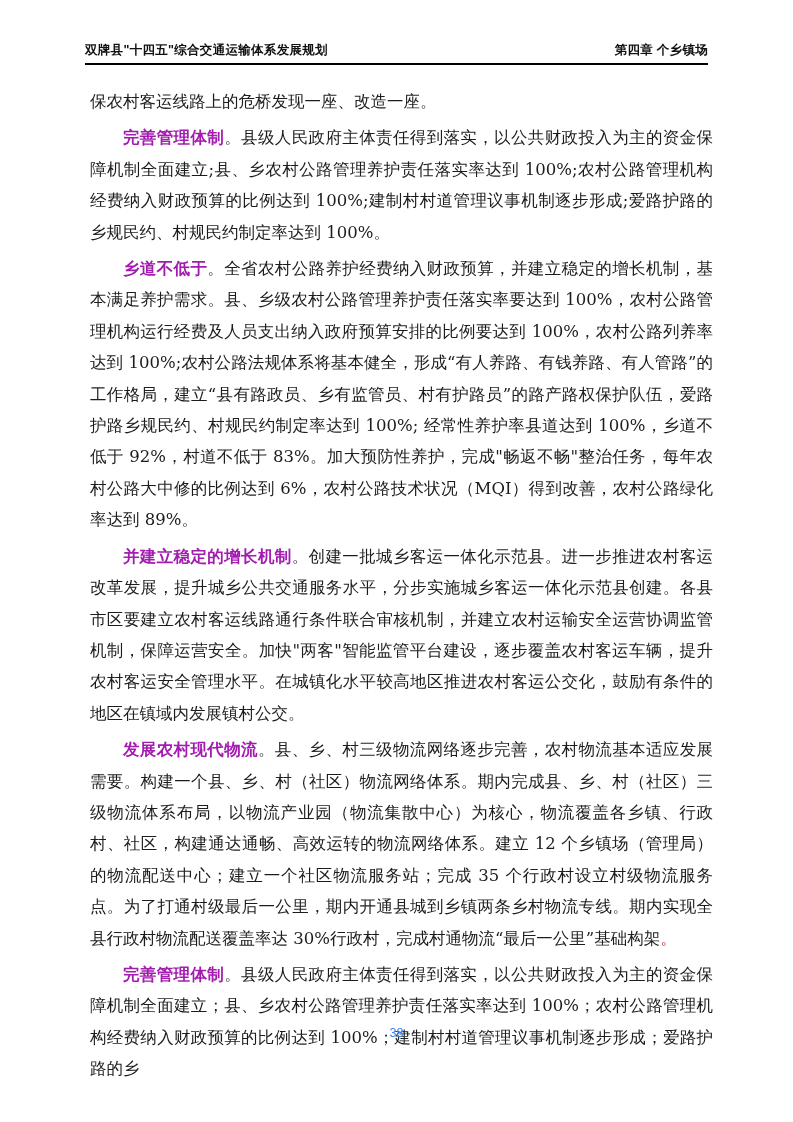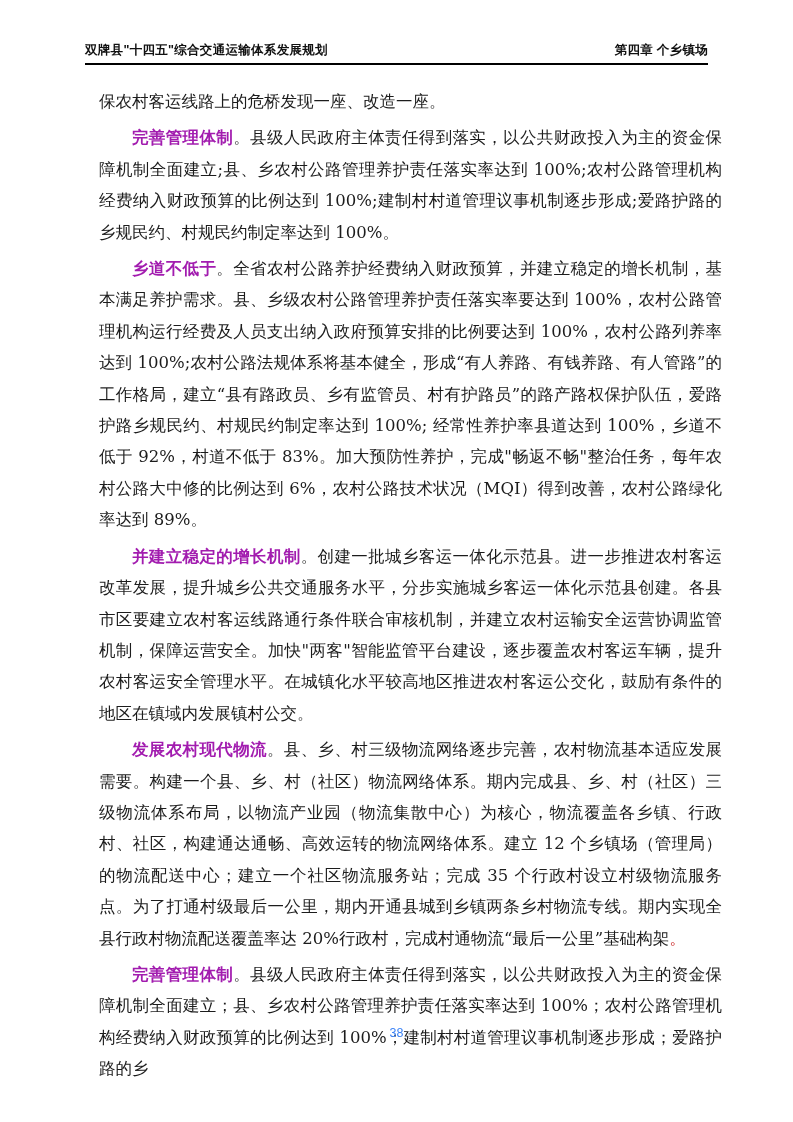--- a/index.html
+++ b/index.html
@@ -30,21 +30,21 @@
     position: absolute;
     top: 63px;
     left: 85px;
     width: 623px;
     height: 0;
     border-top: 2px solid #000000;
   }
   .content {
     position: absolute;
     top: 86px;
-    left: 99px;
+    left: 90px;
     width: 623px;
     font-size: 16.5px;
     line-height: 31.4px;
     text-align: justify;
   }
   .content p {
     margin: 0 0 5px 0;
     text-indent: 2em;
   }
   .content p.no-indent { text-indent: 0; }
@@ -79,21 +79,21 @@
 
   <div class="content">
     <p class="no-indent"><span class="lead"></span><span>保农村客运线路上的危桥发现一座、改造一座。</span></p>
 
     <p><span class="lead">完善管理体制</span><span>。县级人民政府主体责任得到落实，以公共财政投入为主的资金保障机制全面建立;县、乡农村公路管理养护责任落实率达到 100%;农村公路管理机构经费纳入财政预算的比例达到 100%;建制村村道管理议事机制逐步形成;爱路护路的乡规民约、村规民约制定率达到 100%。</span></p>
 
     <p><span class="lead">乡道不低于</span><span>。全省农村公路养护经费纳入财政预算，并建立稳定的增长机制，基本满足养护需求。县、乡级农村公路管理养护责任落实率要达到 100%，农村公路管理机构运行经费及人员支出纳入政府预算安排的比例要达到 100%，农村公路列养率达到 100%;农村公路法规体系将基本健全，形成“有人养路、有钱养路、有人管路”的工作格局，建立“县有路政员、乡有监管员、村有护路员”的路产路权保护队伍，爱路护路乡规民约、村规民约制定率达到 100%; 经常性养护率县道达到 100%，乡道不低于 92%，村道不低于 83%。加大预防性养护，完成"畅返不畅"整治任务，每年农村公路大中修的比例达到 6%，农村公路技术状况（MQI）得到改善，农村公路绿化率达到 89%。</span></p>
 
     <p><span class="lead">并建立稳定的增长机制</span><span>。创建一批城乡客运一体化示范县。进一步推进农村客运改革发展，提升城乡公共交通服务水平，分步实施城乡客运一体化示范县创建。各县市区要建立农村客运线路通行条件联合审核机制，并建立农村运输安全运营协调监管机制，保障运营安全。加快"两客"智能监管平台建设，逐步覆盖农村客运车辆，提升农村客运安全管理水平。在城镇化水平较高地区推进农村客运公交化，鼓励有条件的地区在镇域内发展镇村公交。</span></p>
 
-    <p><span class="lead">发展农村现代物流</span><span>。县、乡、村三级物流网络逐步完善，农村物流基本适应发展需要。构建一个县、乡、村（社区）物流网络体系。期内完成县、乡、村（社区）三级物流体系布局，以物流产业园（物流集散中心）为核心，物流覆盖各乡镇、行政村、社区，构建通达通畅、高效运转的物流网络体系。建立 12 个乡镇场（管理局）的物流配送中心；建立一个社区物流服务站；完成 35 个行政村设立村级物流服务点。为了打通村级最后一公里，期内开通县城到乡镇两条乡村物流专线。期内实现全县行政村物流配送覆盖率达 20%行政村，完成村通物流“最后一公里”基础构架</span><span class="red-tail">。</span></p>
+    <p><span class="lead">发展农村现代物流</span><span>。县、乡、村三级物流网络逐步完善，农村物流基本适应发展需要。构建一个县、乡、村（社区）物流网络体系。期内完成县、乡、村（社区）三级物流体系布局，以物流产业园（物流集散中心）为核心，物流覆盖各乡镇、行政村、社区，构建通达通畅、高效运转的物流网络体系。建立 12 个乡镇场（管理局）的物流配送中心；建立一个社区物流服务站；完成 35 个行政村设立村级物流服务点。为了打通村级最后一公里，期内开通县城到乡镇两条乡村物流专线。期内实现全县行政村物流配送覆盖率达 30%行政村，完成村通物流“最后一公里”基础构架</span><span class="red-tail">。</span></p>
 
     <p><span class="lead">完善管理体制</span><span>。县级人民政府主体责任得到落实，以公共财政投入为主的资金保障机制全面建立；县、乡农村公路管理养护责任落实率达到 100%；农村公路管理机构经费纳入财政预算的比例达到 100%；建制村村道管理议事机制逐步形成；爱路护路的乡</span></p>
   </div>
 
   <div class="footer">
     <span>38</span>
   </div>
 
 </div>
 

